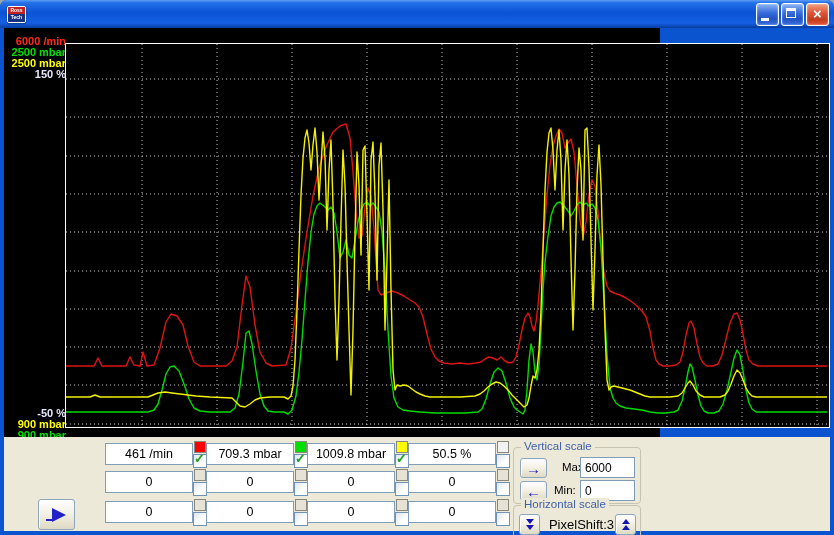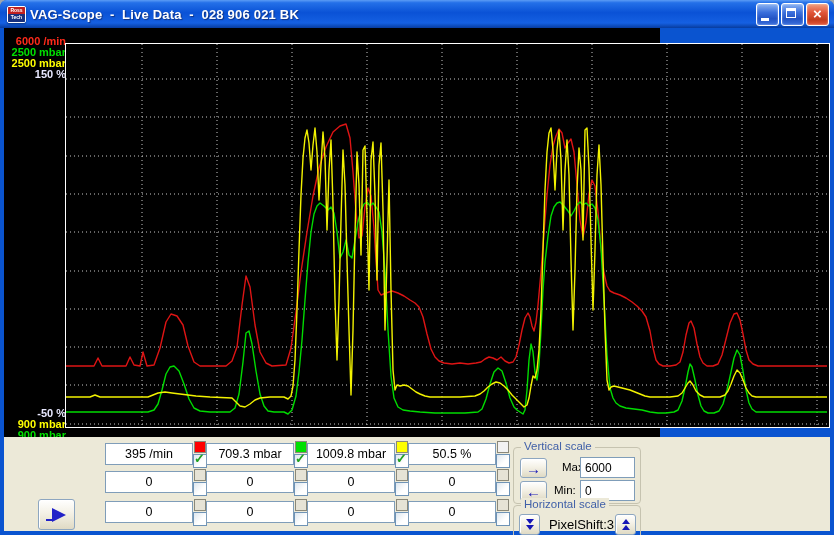--- a/index.html
+++ b/index.html
@@ -53,21 +53,20 @@
 </head>
 <body>
 
 <div class="window">
 
   <div class="titlebar">
     <div class="app-icon">
       <div class="r1">Ross</div>
       <div class="r2">Tech</div>
     </div>
-    <div class="title-text">VAG-Scope  -  Live Data  -  028 906 021 BK</div>
     <div class="winbtns">
       <div class="wbtn">
           <div class="min-glyph"></div>
         </div>
       <div class="wbtn">
           <div class="max-glyph"></div>
         </div>
       <div class="wbtn close">
           <div class="close-glyph">×</div>
         </div>
@@ -118,21 +117,21 @@
   <div class="panel">
 
     <button class="xpbtn" style="left:34px;top:62px;width:37px;height:31px;">
       <svg width="24" height="18">
         <polygon points="7,2 21,9 7,16" fill="#2222C8"></polygon>
         <rect x="1" y="13" width="8" height="2" fill="#2222C8"></rect>
       </svg>
     </button>
 
     <div>
-        <div class="mbox" style="left: 101px; top: 6px;">395 /min</div>
+        <div class="mbox" style="left: 101px; top: 6px;">461 /min</div>
         <div class="swatch" style="left: 190px; top: 4px; background: rgb(255, 0, 0);"></div>
         <div class="cbox" style="left: 189px; top: 17px;">
           <span class="check-icon">✓</span>
         </div>
         <div class="mbox" style="left: 202px; top: 6px;">709.3 mbar</div>
         <div class="swatch" style="left: 291px; top: 4px; background: rgb(0, 224, 0);"></div>
         <div class="cbox" style="left: 290px; top: 17px;">
           <span class="check-icon">✓</span>
         </div>
         <div class="mbox" style="left: 303px; top: 6px;">1009.8 mbar</div>

